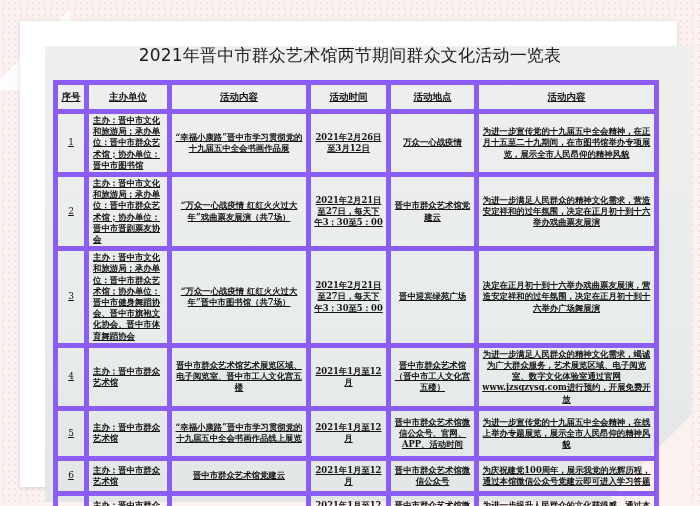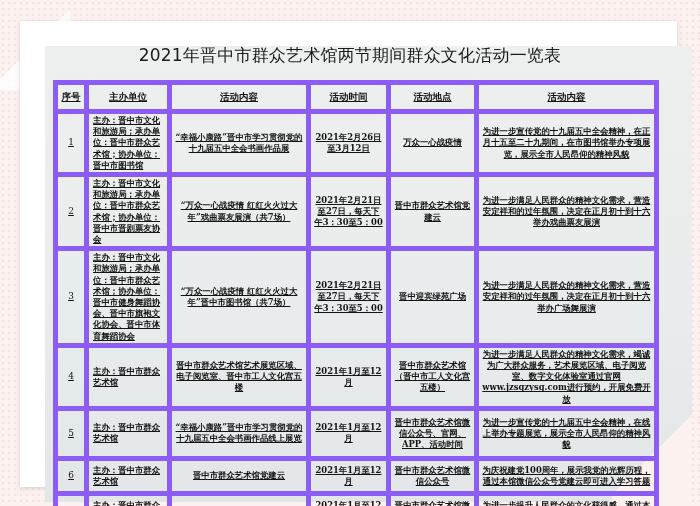--- a/index.html
+++ b/index.html
@@ -96,21 +96,21 @@
       <td>2021年2月21日至27日，每天下午3：30至5：00</td>
       <td>晋中市群众艺术馆党建云</td>
       <td>为进一步满足人民群众的精神文化需求，营造安定祥和的过年氛围，决定在正月初十到十六举办戏曲票友展演</td>
     </tr>
     <tr style="height:74px">
       <td class="num">3</td>
       <td class="org">主办：晋中市文化和旅游局；承办单位：晋中市群众艺术馆；协办单位：晋中市健身舞蹈协会、晋中市旗袍文化协会、晋中市体育舞蹈协会</td>
       <td>“万众一心战疫情 红红火火过大年”晋中市图书馆（共7场）</td>
       <td>2021年2月21日至27日，每天下午3：30至5：00</td>
       <td>晋中迎宾绿苑广场</td>
-      <td>为进一步满足人民群众的精神文化需求，营造安定祥和的过年氛围，决定在正月初十到十六举办广场舞展演</td>
+      <td>决定在正月初十到十六举办戏曲票友展演，营造安定祥和的过年氛围，决定在正月初十到十六举办广场舞展演</td>
     </tr>
     <tr style="height:55px">
       <td class="num">4</td>
       <td class="org">主办：晋中市群众艺术馆</td>
       <td>晋中市群众艺术馆艺术展览区域、电子阅览室、晋中市工人文化宫五楼</td>
       <td>2021年1月至12月</td>
       <td>晋中市群众艺术馆（晋中市工人文化宫五楼）</td>
       <td>为进一步满足人民群众的精神文化需求，竭诚为广大群众服务，艺术展览区域、电子阅览室、数字文化体验室通过官网www.jzsqzysg.com进行预约，开展免费开放</td>
     </tr>
     <tr style="height:50px">

